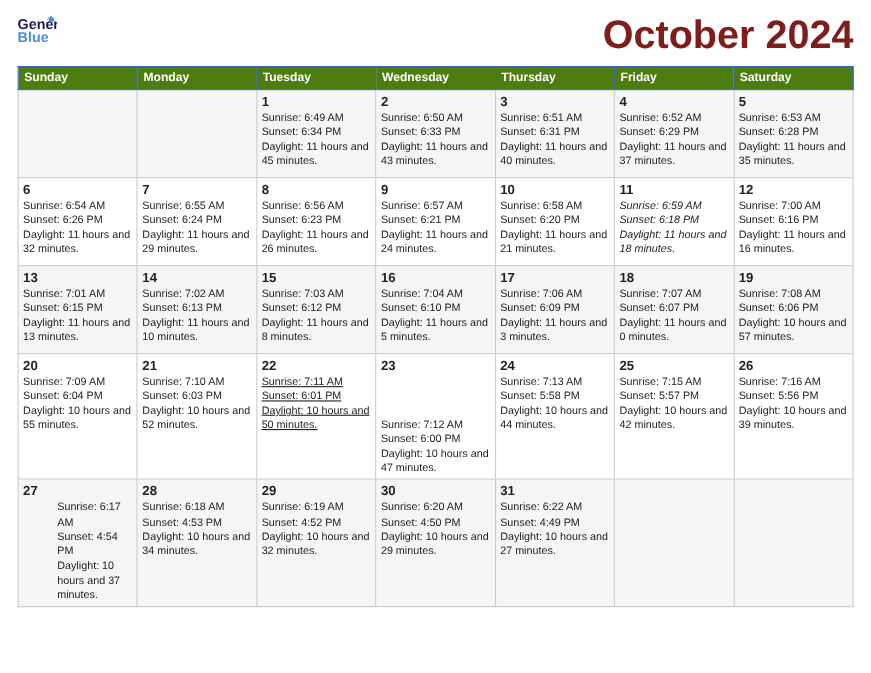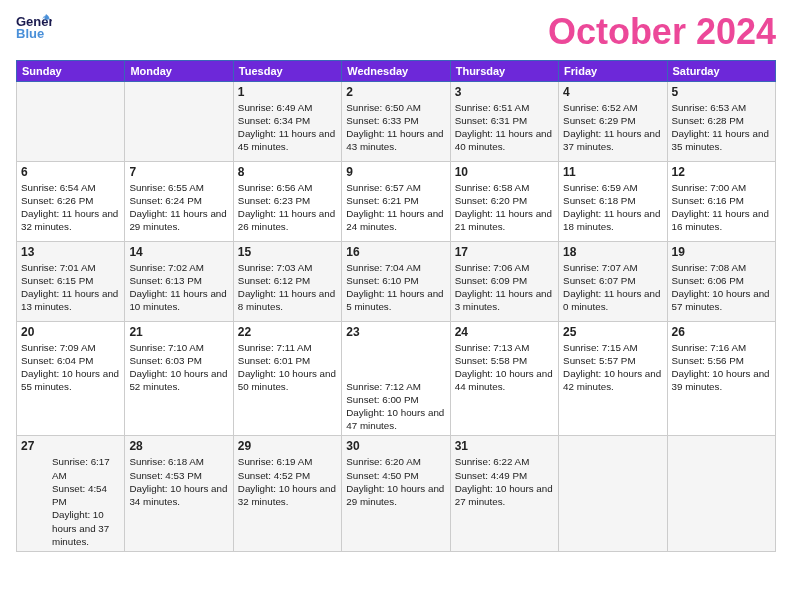--- a/index.html
+++ b/index.html
@@ -31,34 +31,34 @@
       display: flex;
       align-items: center;
       gap: 2px;
     }
     .title-block {
       text-align: right;
     }
     .month-title {
       font-size: 36px;
       font-weight: bold;
-      color: #ec4899;
+      color: #7f1d1d;
       line-height: 1.1;
     }
     .subtitle {
       font-size: 16px;
       color: #444;
     }
     .calendar {
       width: 100%;
       border-collapse: collapse;
       font-size: 10.5px;
     }
     .calendar thead tr th {
-      background: #6d28d9;
+      background: #4d7c0f;
       color: #fff;
       font-weight: bold;
       text-align: left;
       padding: 4px 5px;
       border: 1px solid #3a65b8;
       font-size: 11px;
     }
     .calendar tbody tr td {
       border: 1px solid #ccc;
       vertical-align: top;
@@ -182,21 +182,21 @@
 Daylight: 11 hours and 24 minutes.</div>
           </td>
           <td>
             <span class="day-num">10</span>
             <div class="day-info" style="white-space: pre-line;">Sunrise: 6:58 AM
 Sunset: 6:20 PM
 Daylight: 11 hours and 21 minutes.</div>
           </td>
           <td>
             <span class="day-num">11</span>
-            <div class="day-info" style="white-space: pre-line;">Sunrise: 6:59 AM
+            <div class="day-info" style="white-space: pre-line; font-style: italic;">Sunrise: 6:59 AM
 Sunset: 6:18 PM
 Daylight: 11 hours and 18 minutes.</div>
           </td>
           <td>
             <span class="day-num">12</span>
             <div class="day-info" style="white-space: pre-line;">Sunrise: 7:00 AM
 Sunset: 6:16 PM
 Daylight: 11 hours and 16 minutes.</div>
           </td>
         </tr>
@@ -252,21 +252,21 @@
 Daylight: 10 hours and 55 minutes.</div>
           </td>
           <td>
             <span class="day-num">21</span>
             <div class="day-info" style="white-space: pre-line;">Sunrise: 7:10 AM
 Sunset: 6:03 PM
 Daylight: 10 hours and 52 minutes.</div>
           </td>
           <td>
             <span class="day-num">22</span>
-            <div class="day-info" style="white-space: pre-line;">Sunrise: 7:11 AM
+            <div class="day-info" style="white-space: pre-line; text-decoration: underline;">Sunrise: 7:11 AM
 Sunset: 6:01 PM
 Daylight: 10 hours and 50 minutes.</div>
           </td>
           <td>
             <span class="day-num">23</span>
             <div class="day-info" style="white-space: pre-line; margin-top: 41px;">Sunrise: 7:12 AM
 Sunset: 6:00 PM
 Daylight: 10 hours and 47 minutes.</div>
           </td>
           <td>

